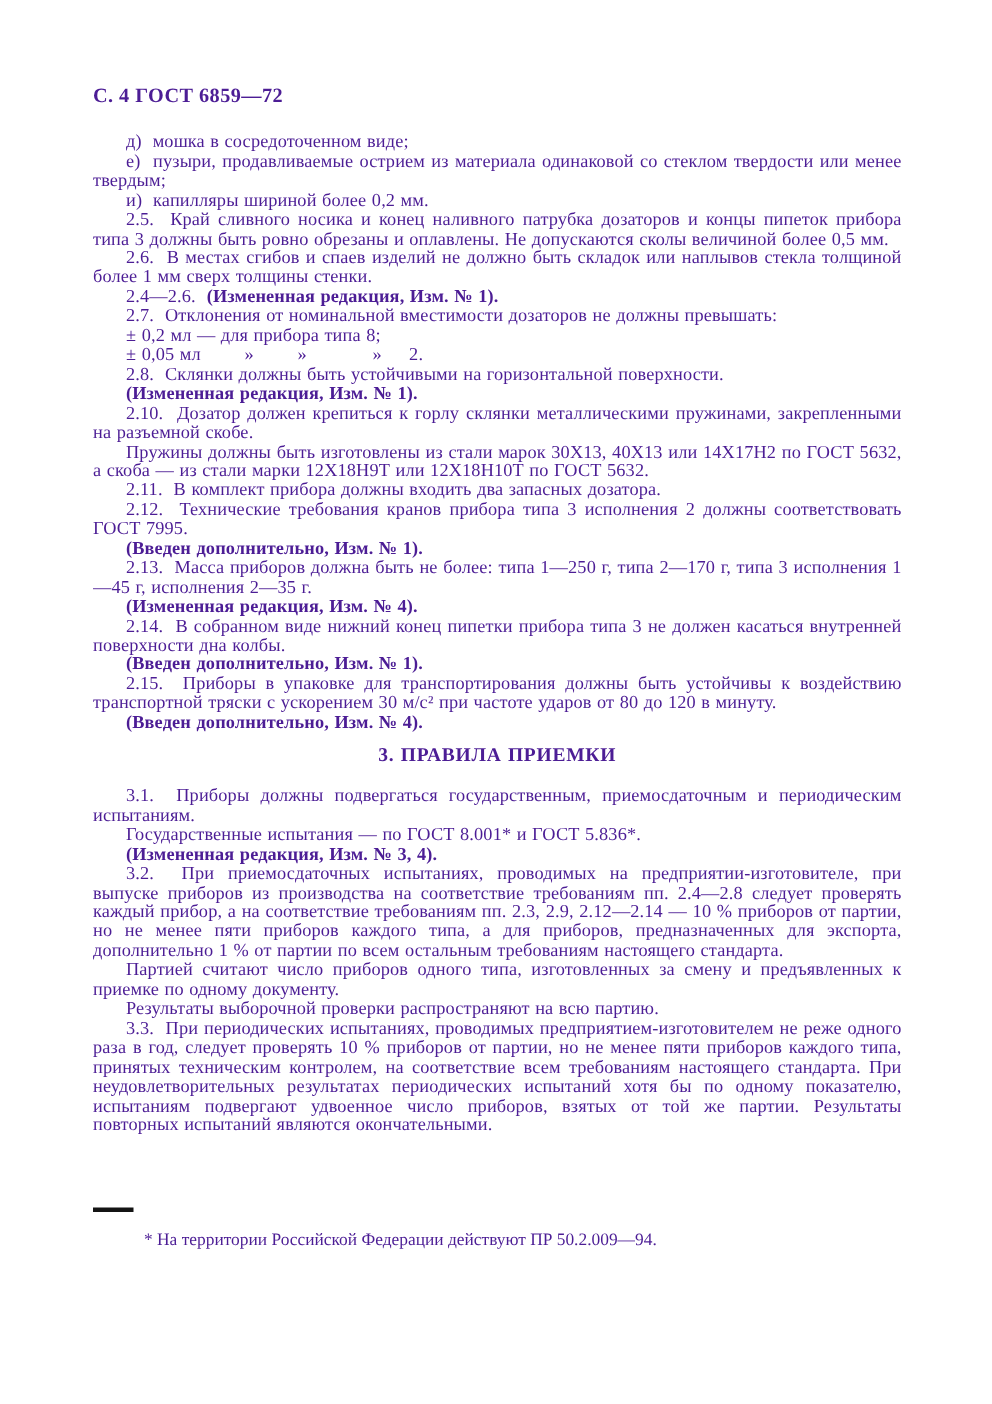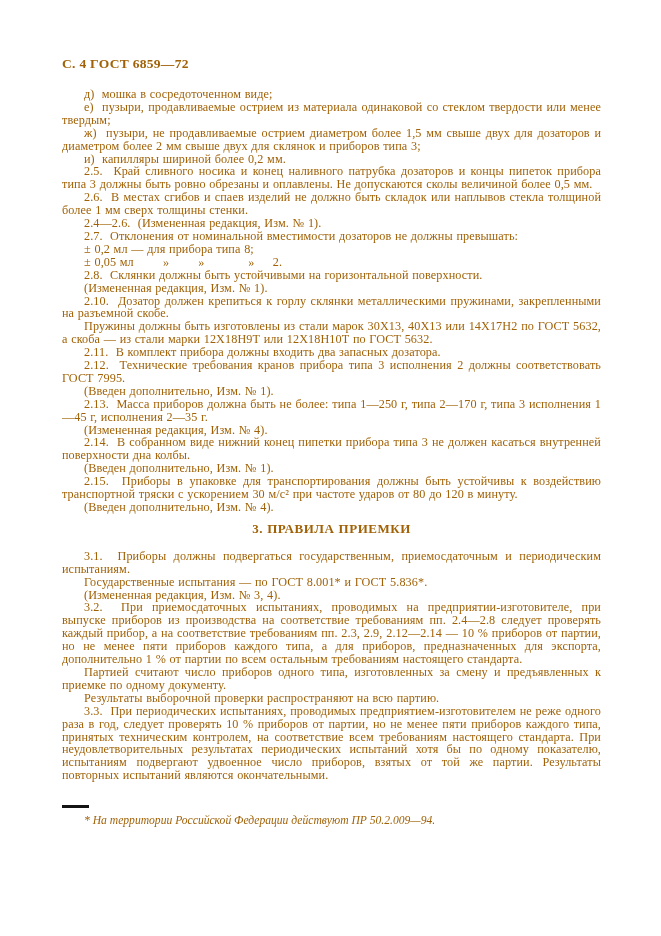--- a/index.html
+++ b/index.html
@@ -1,70 +1,68 @@
 <!DOCTYPE html>
 <html><head>
 <meta charset="utf-8">
 <style>
   html,body { margin:0; padding:0; background:#ffffff; }
   .page {
     position:relative;
     width:661px; height:936px;
     background:#ffffff;
-    color:#a16207;
+    color:#4c1d95;
     font-family:"Liberation Serif","DejaVu Serif",serif;
     overflow:hidden;
   }
   .content { position:absolute; left:62px; top:56px; width:539px; }
   .hdr {
     font-weight:bold;
     font-size:13.5px;
     letter-spacing:0.3px;
     margin:0 0 16px 0;
   }
   .body {
     font-size:12.2px;
     line-height:12.9px;
     text-align:justify;
     letter-spacing:0.1px;
     word-spacing:0.5px;
     height:712px;
     overflow:hidden;
   }
   .p { margin:0; text-indent:22px; }
-  .bd { font-weight:normal; }
+  .bd { font-weight:bold; }
   .sec-heading {
     margin:9px 0 14px 0;
     text-indent:0;
     text-align:center;
     font-weight:bold;
     font-size:13px;
     letter-spacing:0.5px;
   }
   .footnote-area { position:absolute; left:62px; top:805px; width:539px; }
   .fn-rule { width:27px; height:3px; background:#141414; margin:0 0 6px 0; }
   .fn-text {
-    margin:0;
+    margin:12px;
     font-size:11.6px;
     line-height:13px;
     text-indent:22px;
     text-align:left;
-    font-style:italic;
   }
 </style>
 </head>
 <body>
 
 <div class="page">
   <div class="content">
     <div class="hdr">С. 4 ГОСТ 6859—72</div>
     <div class="body">
       <p class="p"><span>д)&nbsp; мошка в сосредоточенном виде;</span></p>
       <p class="p"><span>е)&nbsp; пузыри, продавливаемые острием из материала одинаковой со стеклом твердости или менее твердым;</span></p>
-      <p class="p"><span>ж)&nbsp; пузыри, не продавливаемые острием диаметром более 1,5 мм свыше двух для дозаторов и диаметром более 2 мм свыше двух для склянок и приборов типа 3;</span></p>
       <p class="p"><span>и)&nbsp; капилляры шириной более 0,2 мм.</span></p>
       <p class="p"><span>2.5.&nbsp; Край сливного носика и конец наливного патрубка дозаторов и концы пипеток прибора типа 3 должны быть ровно обрезаны и оплавлены. Не допускаются сколы величиной более 0,5 мм.</span></p>
       <p class="p"><span>2.6.&nbsp; В местах сгибов и спаев изделий не должно быть складок или наплывов стекла толщиной более 1 мм сверх толщины стенки.</span></p>
       <p class="p"><span>2.4—2.6.&nbsp; </span><b class="bd">(Измененная редакция, Изм. № 1).</b></p>
       <p class="p"><span>2.7.&nbsp; Отклонения от номинальной вместимости дозаторов не должны превышать:</span></p>
       <p class="p"><span>± 0,2 мл — для прибора типа 8;</span></p>
       <p class="p"><span>± 0,05 мл&nbsp;&nbsp;&nbsp;&nbsp;&nbsp;&nbsp;&nbsp;&nbsp;»&nbsp;&nbsp;&nbsp;&nbsp;&nbsp;&nbsp;&nbsp;&nbsp;»&nbsp;&nbsp;&nbsp;&nbsp;&nbsp;&nbsp;&nbsp;&nbsp;&nbsp;&nbsp;&nbsp;&nbsp;»&nbsp;&nbsp;&nbsp;&nbsp;&nbsp;2.</span></p>
       <p class="p"><span>2.8.&nbsp; Склянки должны быть устойчивыми на горизонтальной поверхности.</span></p>
       <p class="p"><b class="bd">(Измененная редакция, Изм. № 1).</b></p>
       <p class="p"><span>2.10.&nbsp; Дозатор должен крепиться к горлу склянки металлическими пружинами, закрепленными на разъемной скобе.</span></p>

